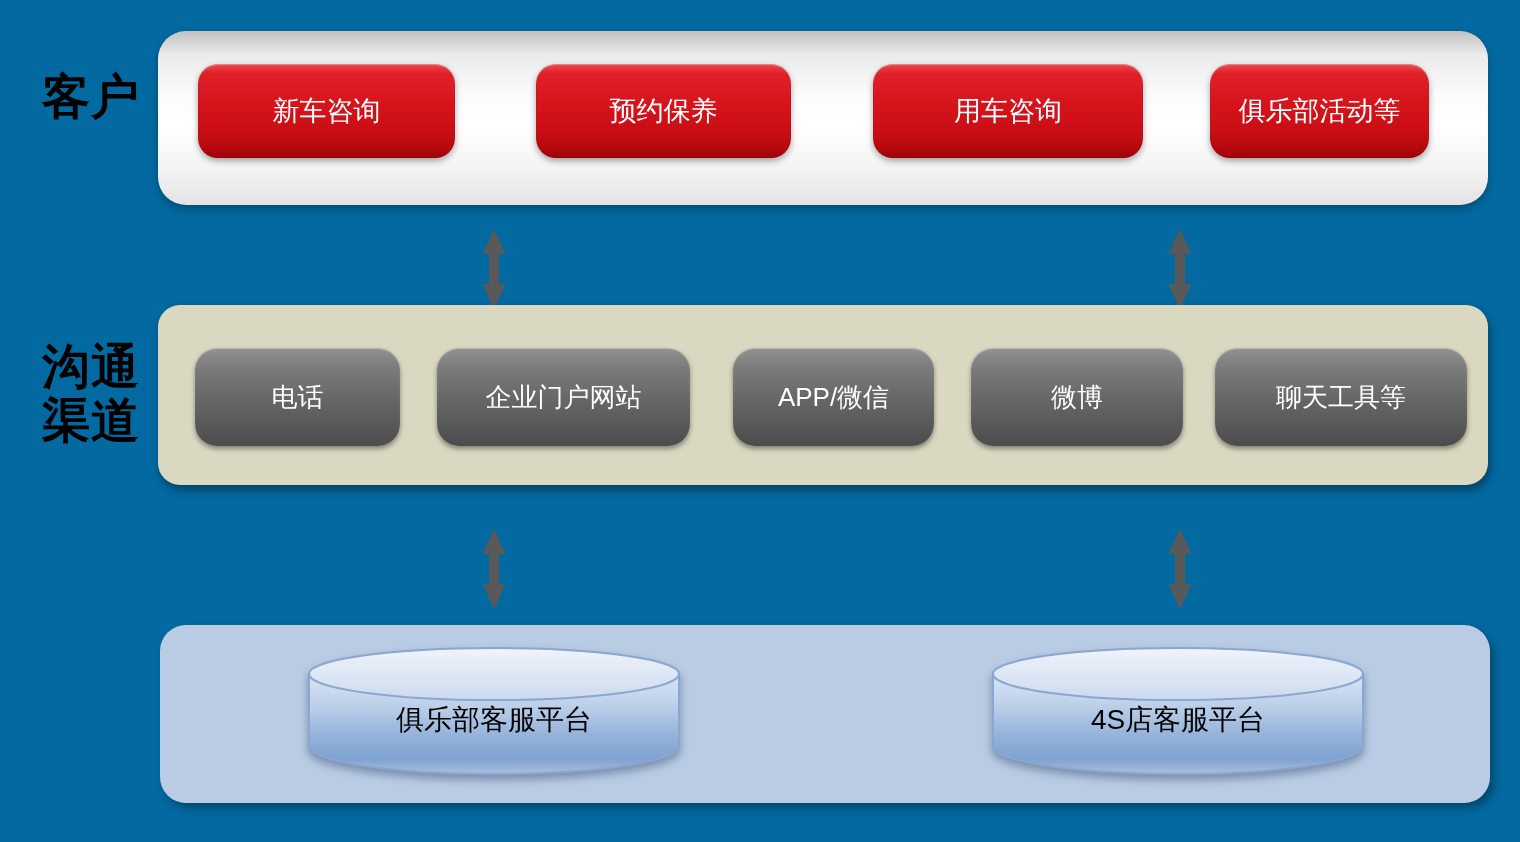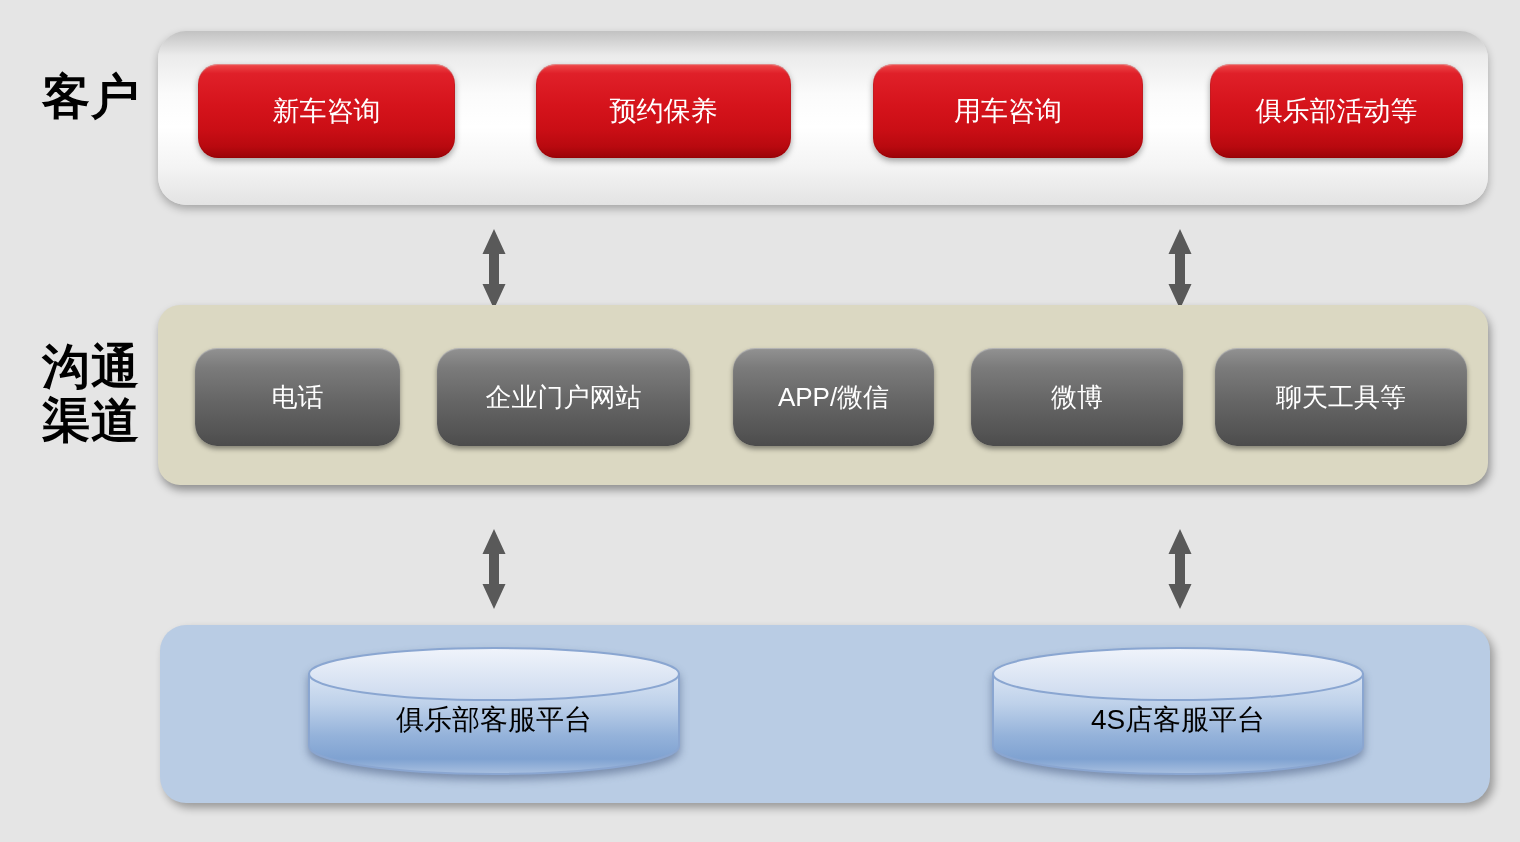--- a/index.html
+++ b/index.html
@@ -1,17 +1,17 @@
 <!DOCTYPE html>
 <html><head>
 <meta charset="utf-8">
 <style>
   html,body { margin:0; padding:0; background:#ffffff; }
   body { font-family:"Liberation Sans","DejaVu Sans",sans-serif; }
-  .stage { position:relative; width:1520px; height:842px; background:#e5e5e5; overflow:hidden; }
+  .stage { position:relative; width:1520px; height:842px; background:#0369a1; overflow:hidden; }
 
   
   .row-label {
     position:absolute; left:42px; color:#000; font-weight:bold;
     font-size:48px; line-height:54px; letter-spacing:1px; white-space:nowrap;
   }
   .row-label span { display:block; }
   .lbl-customers { top:70px; }
   .lbl-channels  { top:340px; }
   .lbl-platforms { top:636px; }
@@ -98,21 +98,21 @@
   <div class="row-label lbl-channels">
     <span>沟通</span>
     <span>渠道</span>
   </div>
 
   
   <div class="panel panel-customers">
     <div class="red-btn" style="left:40px;  width:257px;">新车咨询</div>
     <div class="red-btn" style="left:378px; width:255px;">预约保养</div>
     <div class="red-btn" style="left:715px; width:270px;">用车咨询</div>
-    <div class="red-btn" style="left:1052px;width:253px;">俱乐部活动等</div>
+    <div class="red-btn" style="left:1052px;width:219px;">俱乐部活动等</div>
   </div>
 
   
   <svg class="arrow" style="left:482px;top:229px;" viewBox="0 0 24 80">
     <path d="M12 0 L23.5 25 L17 25 L17 55 L23.5 55 L12 80 L0.5 55 L7 55 L7 25 L0.5 25 Z"></path>
   </svg>
   <svg class="arrow" style="left:1168px;top:229px;" viewBox="0 0 24 80">
     <path d="M12 0 L23.5 25 L17 25 L17 55 L23.5 55 L12 80 L0.5 55 L7 55 L7 25 L0.5 25 Z"></path>
   </svg>
 

